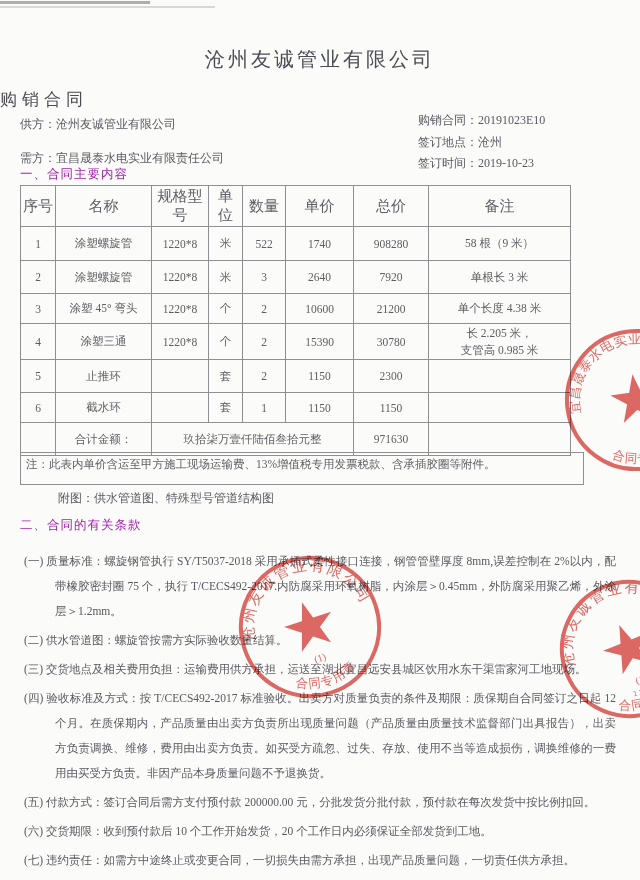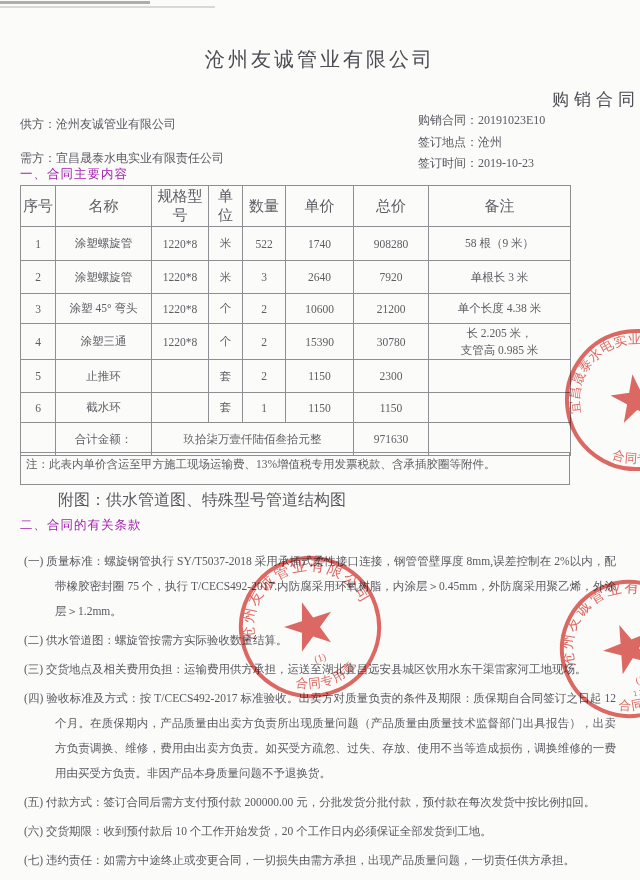--- a/index.html
+++ b/index.html
@@ -13,21 +13,21 @@
   }
   .scan-artifact-1{position:absolute;left:0;top:1px;width:150px;height:3px;background:#6f6f6f;opacity:.55;}
   .scan-artifact-2{position:absolute;left:0;top:6px;width:215px;height:2px;background:#c9c9c6;opacity:.7;}
 
   .page-title{
     position:absolute;top:46px;left:0;width:640px;
     text-align:center;font-size:20px;letter-spacing:3px;color:#4c4c54;
   }
   .doc-subtitle{
     position:absolute;top:88px;left:0;width:640px;
-    text-align:right;font-size:17px;letter-spacing:5px;color:#4c4c54;
+    text-align:left;font-size:17px;letter-spacing:5px;color:#4c4c54;
   }
 
   .info{position:absolute;top:112px;left:20px;width:600px;font-size:12px;}
   .info .l1{position:absolute;top:4px;left:0;}
   .info .l2{position:absolute;top:38px;left:0;}
   .info .r{position:absolute;left:398px;white-space:nowrap;}
   .info .r1{top:0;}
   .info .r2{top:22px;text-align:right;}
   .info .r3{top:43px;}
 
@@ -45,23 +45,23 @@
     text-align:center;vertical-align:middle;
     font-weight:normal;padding:1px 2px;
     overflow:hidden;
   }
   table.main th{height:26px;font-size:15px;}
   .pre{white-space:pre-line;line-height:1.45;}
 
   .note-box{
     position:absolute;top:452px;left:20px;width:538px;height:27px;
     border:1px solid #8f8f93;
-    font-size:11.5px;padding:4px 5px 0 5px;color:#5d5d64;
-  }
-  .attachment{position:absolute;top:490px;left:20px;font-size:16px;padding-left:38px;}
+    font-size:11.5px;padding:4px 19px 0 5px;color:#5d5d64;
+  }
+  .attachment{position:absolute;top:490px;left:20px;font-size:12px;padding-left:38px;}
 
   .clauses{
     position:absolute;top:545px;left:20px;width:600px;
     font-size:11.5px;line-height:25px;text-align:justify;
   }
   .clause{padding-left:31px;text-indent:-31px;margin:4px;}
 
   .stamp{position:absolute;mix-blend-mode:multiply;opacity:.8;pointer-events:none;}
   #stamp-buyer{left:561px;top:325px;transform:rotate(-8deg);}
   #stamp-supplier-mid{left:235px;top:552px;transform:rotate(-18deg);}

